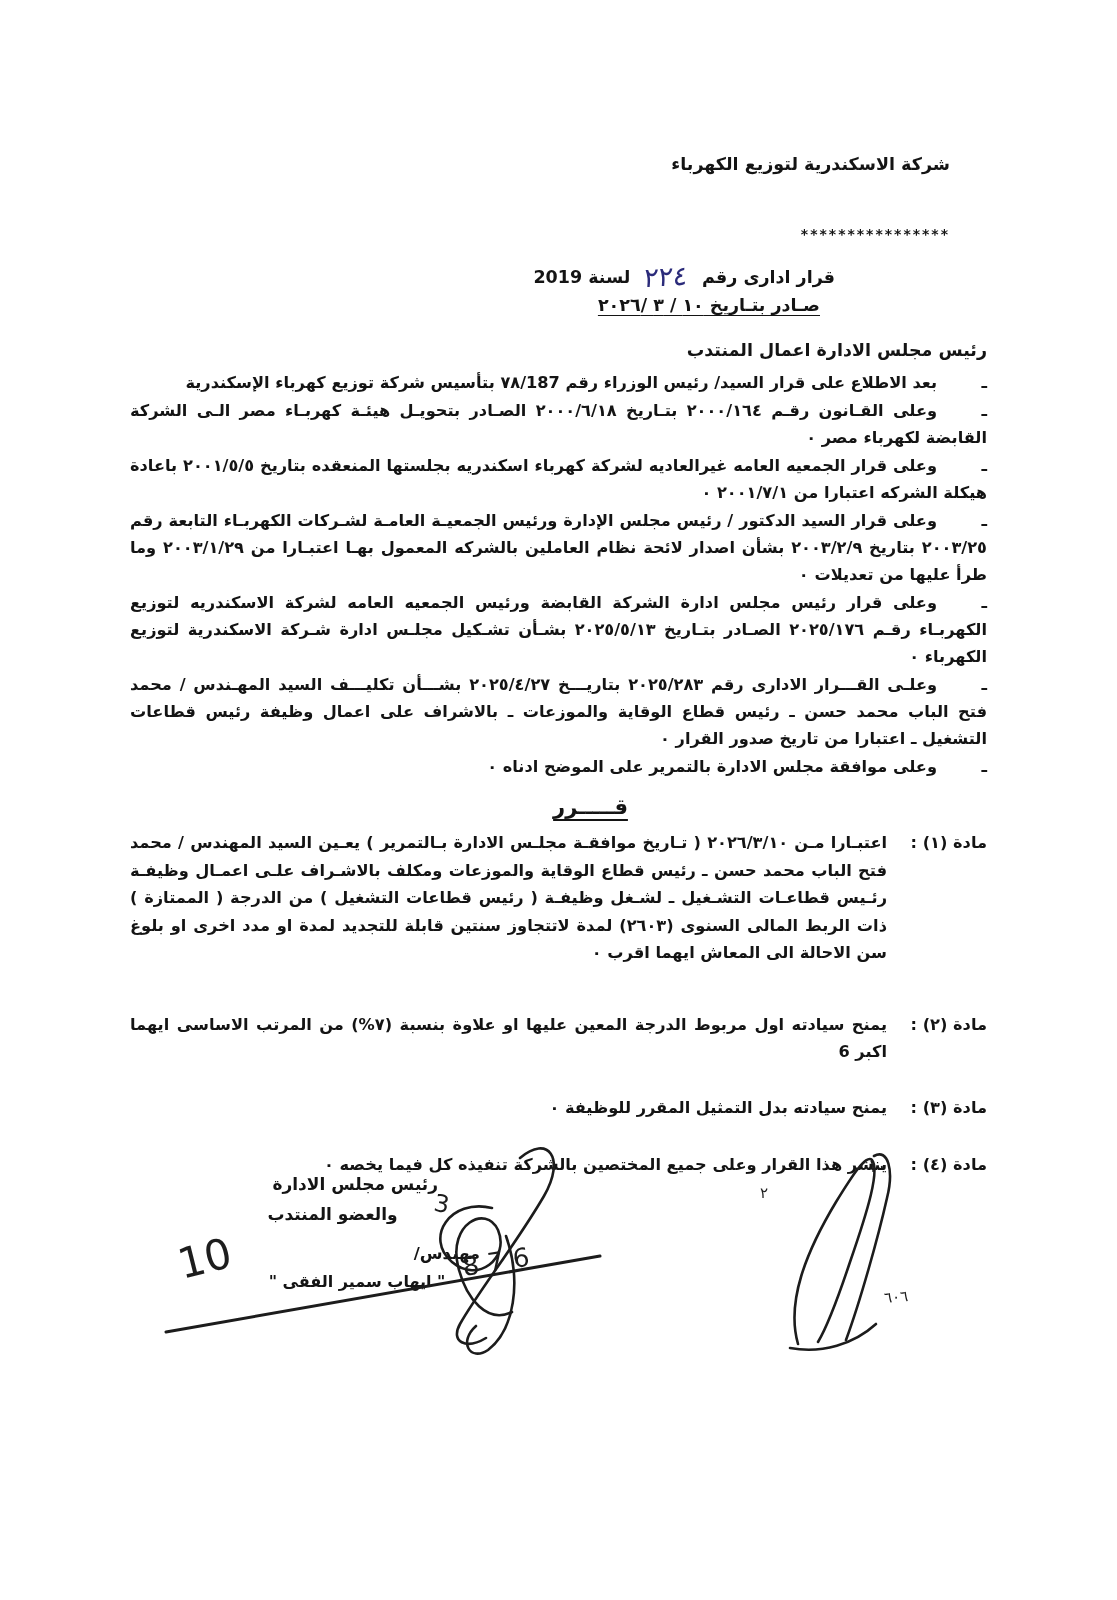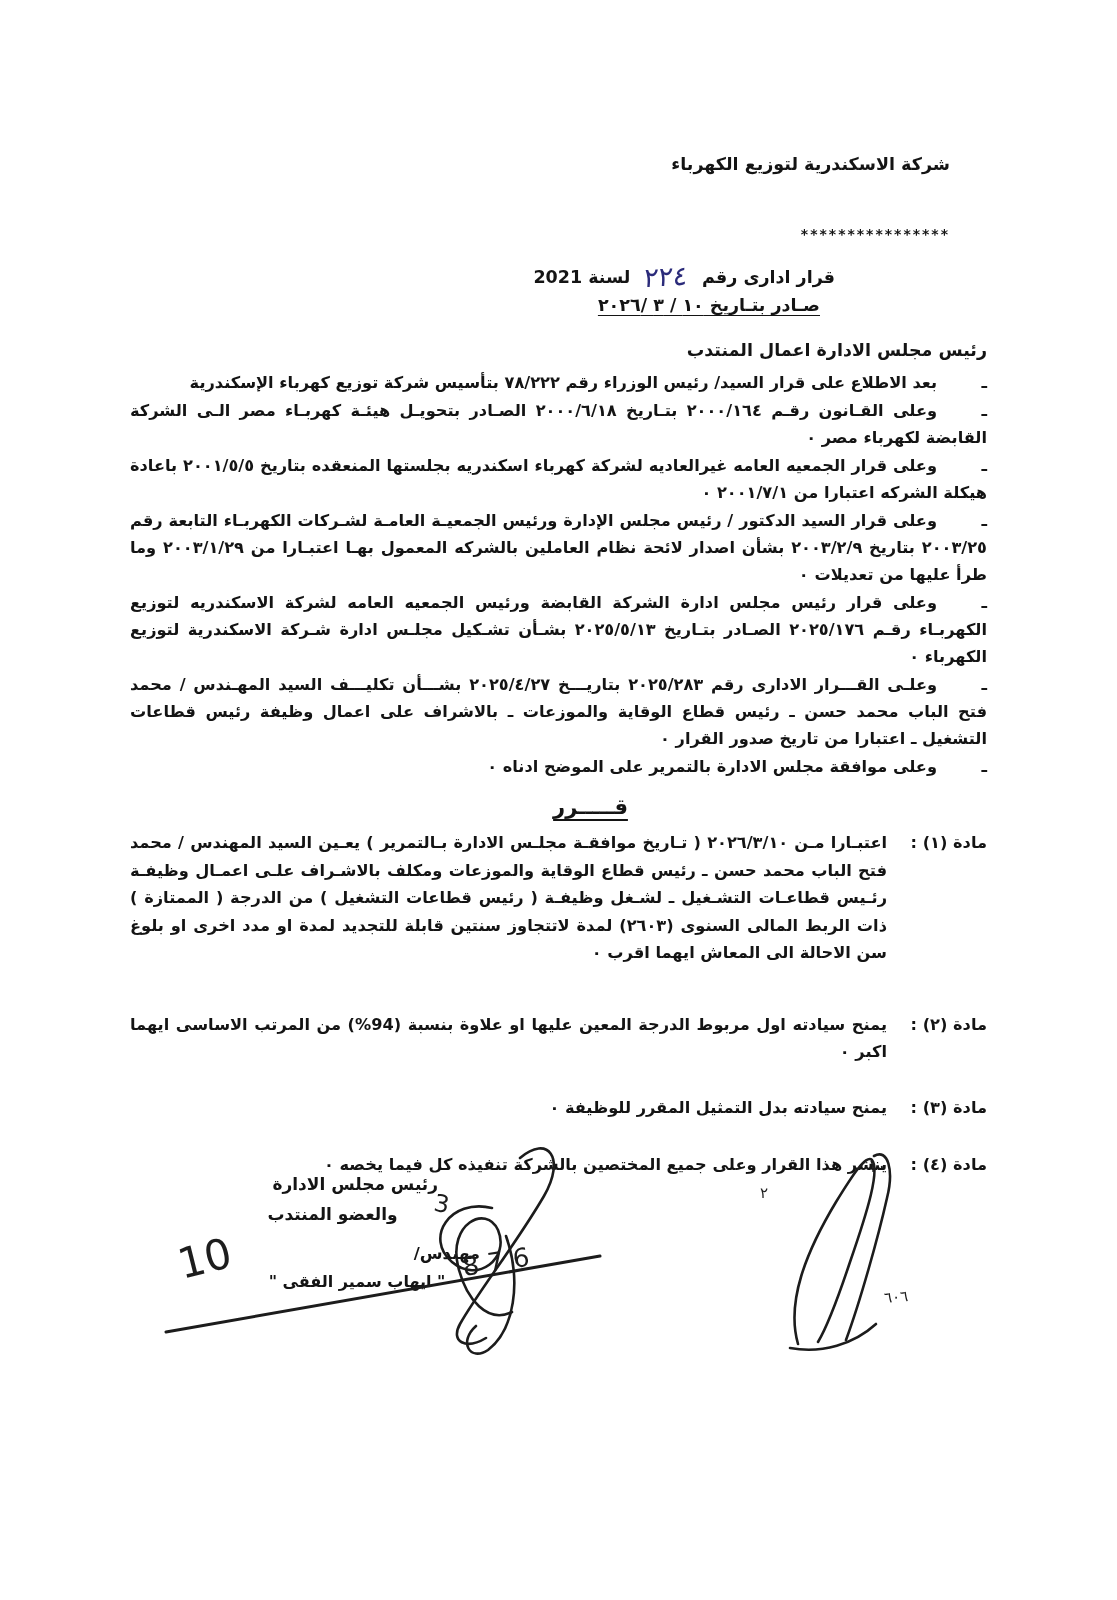--- a/index.html
+++ b/index.html
@@ -75,47 +75,47 @@
 <div class="page">
 
   <div class="content">
 
     <div class="hdr">
       <div class="hline h-company">شركة الاسكندرية  لتوزيع الكهرباء</div>
       <div class="hline h-stars">****************</div>
       <div class="hline h-decision">
         <span>قرار ادارى رقم</span>
         <span class="hw-number">٢٢٤</span>
-        <span>لسنة 2021</span>
+        <span>لسنة 2019</span>
       </div>
       <div class="hline h-issued">صـادر بتـاريخ  ١٠ / ٣ /٢٠٢٦</div>
     </div>
 
     <div class="authority">رئيس مجلس الادارة اعمال المنتدب</div>
 
     <div class="bullets">
-      <p class="bullet"><span class="bdash">ـ</span><span>بعد الاطلاع على قرار السيد/ رئيس الوزراء رقم ٧٨/٢٢٢ بتأسيس شركة توزيع كهرباء الإسكندرية</span></p>
+      <p class="bullet"><span class="bdash">ـ</span><span>بعد الاطلاع على قرار السيد/ رئيس الوزراء رقم ٧٨/187 بتأسيس شركة توزيع كهرباء الإسكندرية</span></p>
       <p class="bullet"><span class="bdash">ـ</span><span>وعلى القـانون رقـم ٢٠٠٠/١٦٤ بتـاريخ ٢٠٠٠/٦/١٨ الصـادر بتحويـل هيئـة كهربـاء مصر الـى الشركة القابضة لكهرباء مصر ٠</span></p>
       <p class="bullet"><span class="bdash">ـ</span><span>وعلى قرار الجمعيه العامه غيرالعاديه لشركة كهرباء اسكندريه بجلستها المنعقده بتاريخ ٢٠٠١/٥/٥ باعادة هيكلة الشركه اعتبارا من ٢٠٠١/٧/١ ٠</span></p>
       <p class="bullet"><span class="bdash">ـ</span><span>وعلى قرار السيد الدكتور / رئيس مجلس الإدارة ورئيس الجمعيـة العامـة لشـركات الكهربـاء التابعة رقم ٢٠٠٣/٢٥ بتاريخ ٢٠٠٣/٢/٩ بشأن اصدار لائحة نظام العاملين بالشركه المعمول بهـا اعتبـارا من ٢٠٠٣/١/٢٩ وما طرأ عليها من تعديلات ٠</span></p>
       <p class="bullet"><span class="bdash">ـ</span><span>وعلى قرار رئيس مجلس ادارة الشركة القابضة ورئيس الجمعيه العامه لشركة الاسكندريه لتوزيع الكهربـاء رقـم ٢٠٢٥/١٧٦ الصـادر بتـاريخ ٢٠٢٥/٥/١٣ بشـأن تشـكيل  مجلـس ادارة شـركة الاسكندرية لتوزيع الكهرباء ٠</span></p>
       <p class="bullet"><span class="bdash">ـ</span><span>وعلـى القـــرار الادارى رقم ٢٠٢٥/٢٨٣ بتاريـــخ ٢٠٢٥/٤/٢٧ بشـــأن تكليـــف السيد المهـندس / محمد فتح الباب محمد حسن ـ رئيس قطاع الوقاية والموزعات ـ بالاشراف على اعمال وظيفة رئيس قطاعات التشغيل ـ اعتبارا من تاريخ صدور القرار ٠</span></p>
       <p class="bullet"><span class="bdash">ـ</span><span>وعلى موافقة مجلس الادارة بالتمرير على الموضح ادناه ٠</span></p>
     </div>
 
     <div class="decree">قـــــرر</div>
 
     <div class="articles">
       <div class="article a1">
         <div class="alabel">مادة (١) :</div>
         <div class="abody">اعتبـارا مـن ٢٠٢٦/٣/١٠ ( تـاريخ موافقـة مجلـس الادارة بـالتمرير ) يعـين السيد المهندس / محمد فتح الباب محمد حسن ـ رئيس قطاع الوقاية والموزعات ومكلف بالاشـراف علـى اعمـال وظيفـة رئـيس قطاعـات التشـغيل ـ لشـغل وظيفـة ( رئيس قطاعات التشغيل ) من الدرجة ( الممتازة ) ذات الربط المالى السنوى (٢٦٠٣) لمدة لاتتجاوز سنتين قابلة للتجديد لمدة او مدد اخرى او بلوغ سن الاحالة الى المعاش ايهما اقرب ٠</div>
       </div>
       <div class="article a2">
         <div class="alabel">مادة (٢) :</div>
-        <div class="abody">يمنح سيادته اول مربوط الدرجة المعين عليها او علاوة بنسبة (94%) من المرتب الاساسى ايهما اكبر ٠</div>
+        <div class="abody">يمنح سيادته اول مربوط الدرجة المعين عليها او علاوة بنسبة (٧%) من المرتب الاساسى ايهما اكبر 6</div>
       </div>
       <div class="article a3">
         <div class="alabel">مادة (٣) :</div>
         <div class="abody">يمنح سيادته بدل التمثيل المقرر للوظيفة ٠</div>
       </div>
       <div class="article a4">
         <div class="alabel">مادة (٤) :</div>
         <div class="abody">ينشر هذا القرار وعلى جميع المختصين بالشركة تنفيذه كل فيما يخصه ٠</div>
       </div>
     </div>

